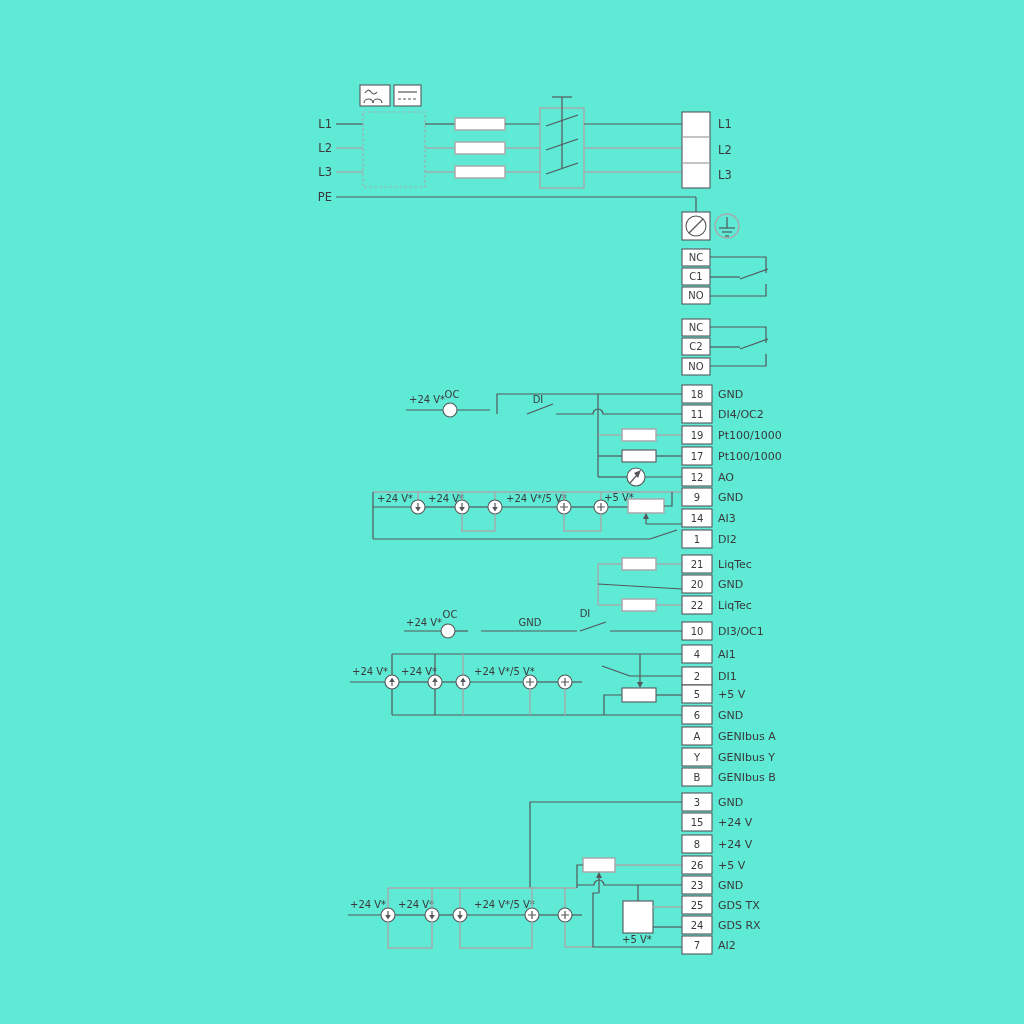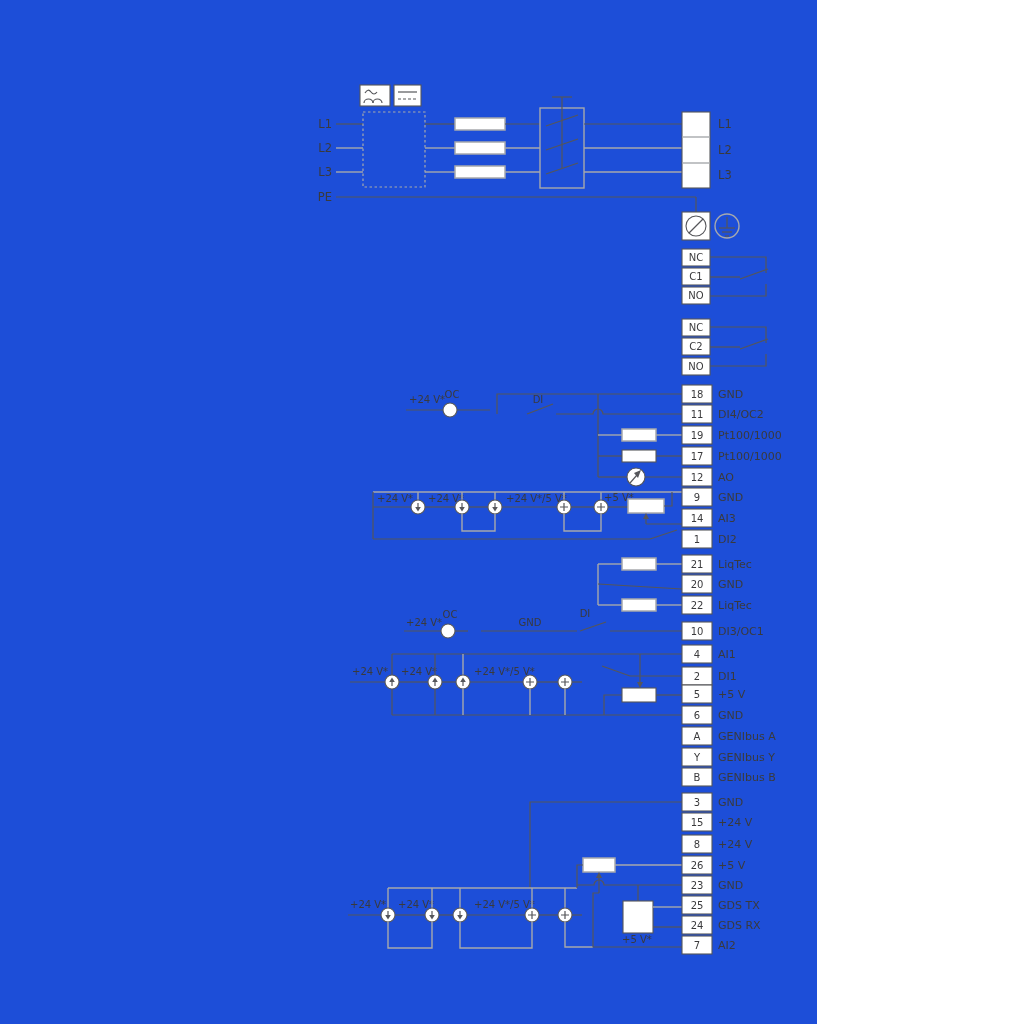--- a/index.html
+++ b/index.html
@@ -1,16 +1,16 @@
 <!DOCTYPE html>
 <html><head>
 <meta charset="utf-8">
 <style>
   html,body{margin:0;padding:0;background:#ffffff}
-  .stage{width:817px;height:1024px;position:relative;background:#1d4ed8}
+  .stage{width:1024px;height:1024px;position:relative;background:#5eead4}
   svg{display:block}
   text{font-family:"DejaVu Sans","Liberation Sans",sans-serif;fill:#3a3a3c}
   .t10{font-size:10px}
   .t11{font-size:11px}
   .t12{font-size:11.5px}
   .mid{text-anchor:middle}
   .end{text-anchor:end}
   .wd{stroke:#55565a;stroke-width:1.2;fill:none}
   .wg{stroke:#a7a9ac;stroke-width:1.4;fill:none}
   .bd{fill:#ffffff;stroke:#55565a;stroke-width:1.1}

